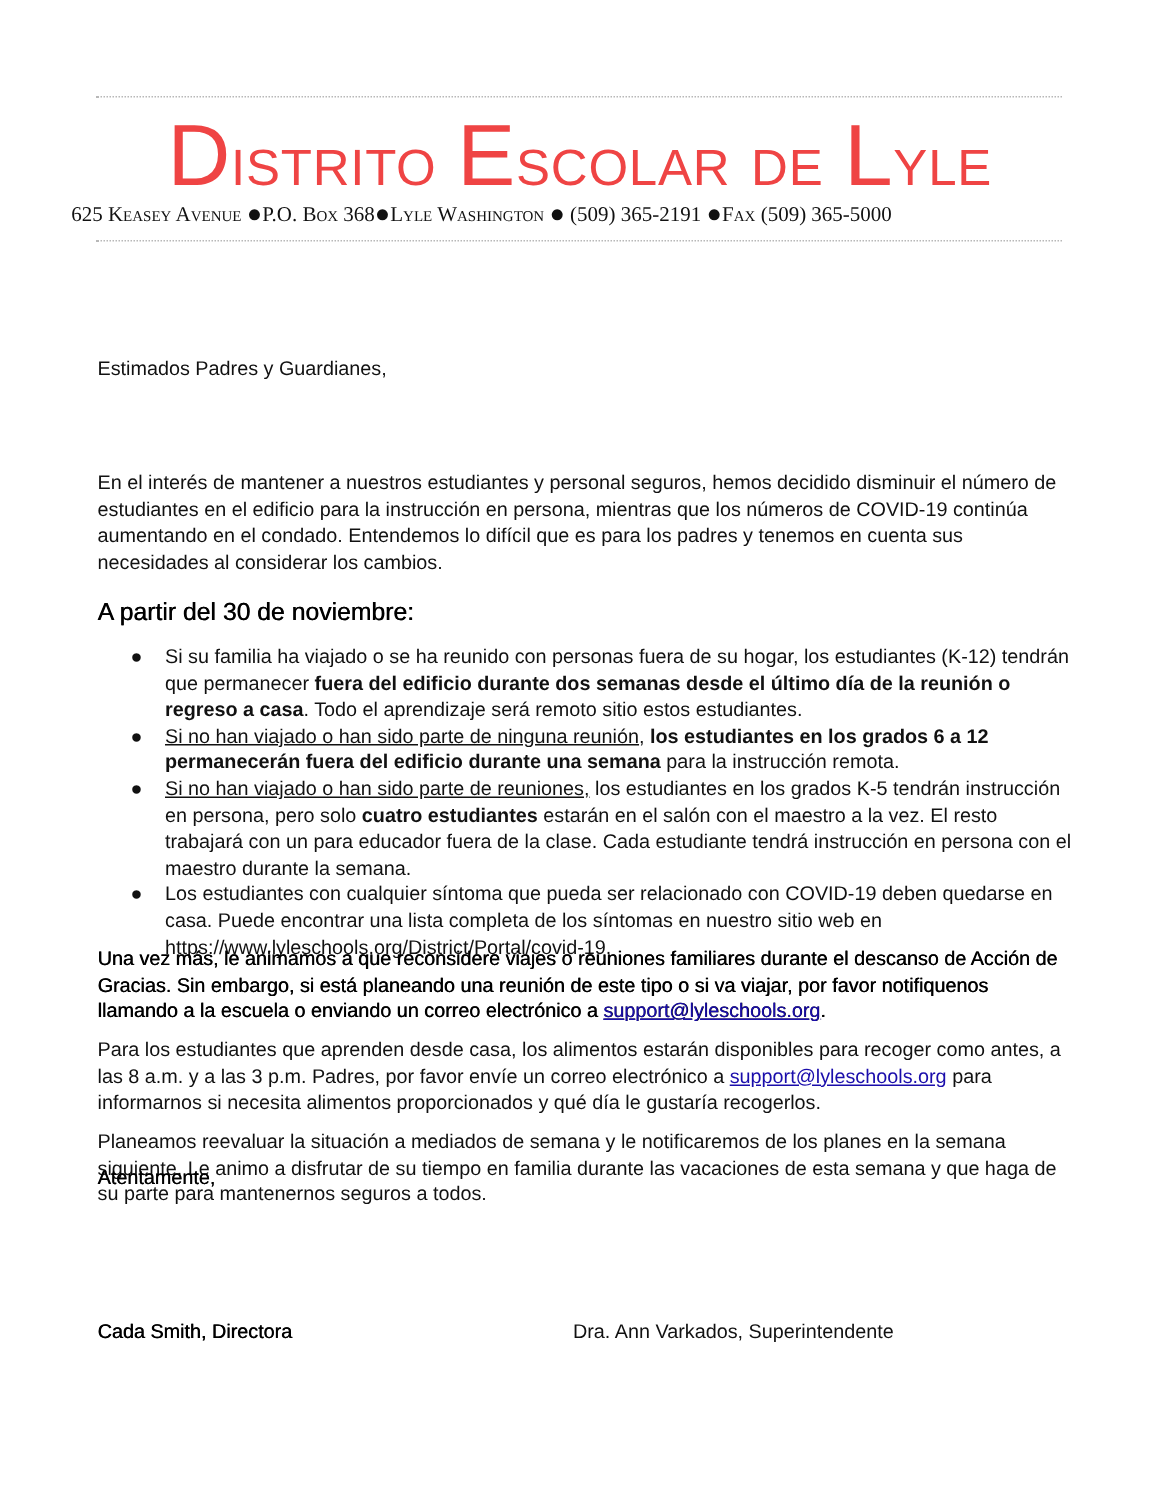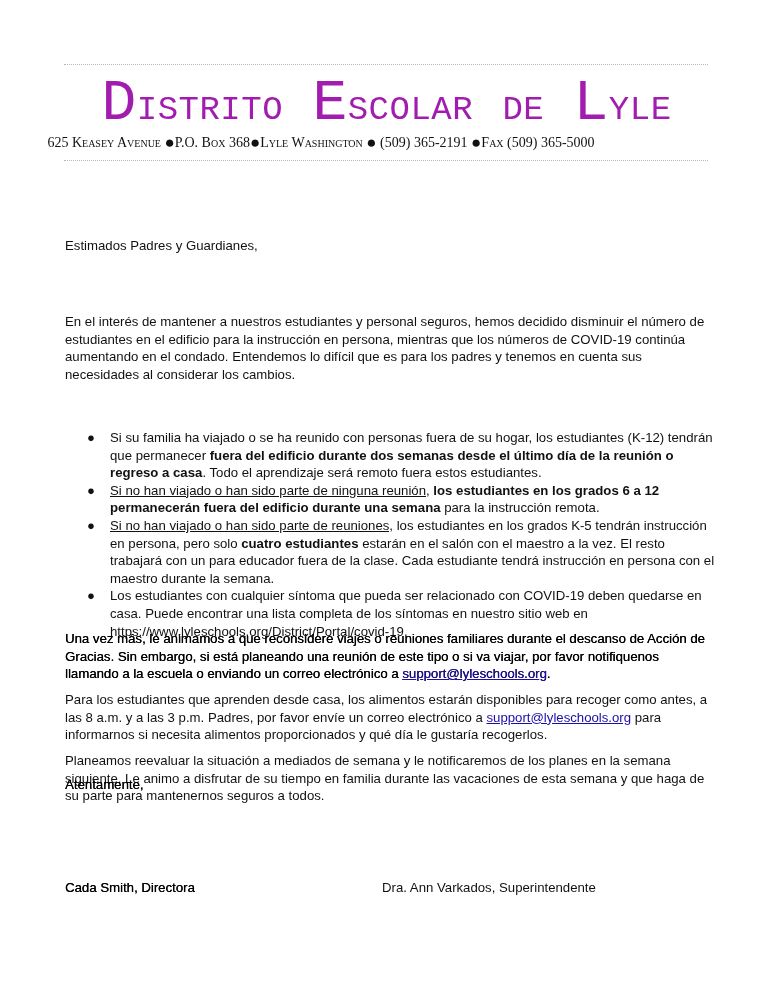--- a/index.html
+++ b/index.html
@@ -1,22 +1,22 @@
 <!DOCTYPE html>
 <html><head>
 <meta charset="utf-8">
 <style>
   html, body { margin:0; padding:0; background:#ffffff; }
   body { width:773px; height:1000px; position:relative; overflow:hidden; color:#111; }
   .page { position:absolute; left:0; top:0; width:773px; height:1000px; }
   .rule { position:absolute; left:64px; width:644px; height:0; border-top:1px dotted #b8b8b8; }
   .title {
     position:absolute; left:0; width:773px; top:76px; text-align:center;
-    font-family:Liberation Mono, monospace; font-size:48px; line-height:56px;
-    font-variant:small-caps; letter-spacing:0.5px; color:#a21caf;
+    font-family:Liberation Sans, sans-serif; font-size:48px; line-height:56px;
+    font-variant:small-caps; letter-spacing:0.5px; color:#ef4444;
   }
   .title .big { font-size:58px; }
   .addr {
     position:absolute; left:0; width:642px; top:134px; text-align:center;
     font-family:"Liberation Serif","DejaVu Serif",serif; font-size:14px; line-height:18px; color:#111;
     font-variant:small-caps;
   }
   .addr .dot { font-size:17px; vertical-align:-1px; }
   .txt {
     position:absolute; left:65px; width:650px;
@@ -61,25 +61,26 @@
   </div>
 
   <div class="rule" style="top:160px;"></div>
 
 
   <div class="txt" style="top:237px;">Estimados Padres y Guardianes,</div>
 
 
   <div class="txt" style="top:313px;">En el interés de mantener a nuestros estudiantes y personal seguros, hemos decidido disminuir el número de estudiantes en el edificio para la instrucción en persona, mientras que los números de COVID-19 continúa aumentando en el condado.  Entendemos lo difícil que es para los padres y tenemos en cuenta sus necesidades al considerar los cambios.</div>
 
+  <div class="heading">A partir del 30 de noviembre:</div>
 
   <ul class="bullets">
     <li>
       <span class="bul">●</span>
-      <span>Si su familia ha viajado o se ha reunido con personas fuera de su hogar, los estudiantes (K-12) tendrán que permanecer </span><b>fuera del edificio durante dos semanas desde el último día de la reunión o regreso a casa</b><span>. Todo el aprendizaje será remoto fuera estos estudiantes.</span>
+      <span>Si su familia ha viajado o se ha reunido con personas fuera de su hogar, los estudiantes (K-12) tendrán que permanecer </span><b>fuera del edificio durante dos semanas desde el último día de la reunión o regreso a casa</b><span>. Todo el aprendizaje será remoto sitio estos estudiantes.</span>
     </li>
     <li>
       <span class="bul">●</span>
       <span class="u">Si no han viajado o han sido parte de ninguna reunión</span><span>, </span><b>los estudiantes en los grados 6 a 12 permanecerán fuera del edificio durante una semana</b><span> para la instrucción remota.</span>
     </li>
     <li>
       <span class="bul">●</span>
       <span class="u">Si no han viajado o han sido parte de reuniones,</span><span> los estudiantes en los grados K-5 tendrán instrucción en persona, pero solo </span><b>cuatro estudiantes</b><span> estarán en el salón con el maestro a la vez. El resto trabajará con un para educador fuera de la clase. Cada estudiante tendrá instrucción en persona con el maestro durante la semana.</span>
     </li>
     <li>

